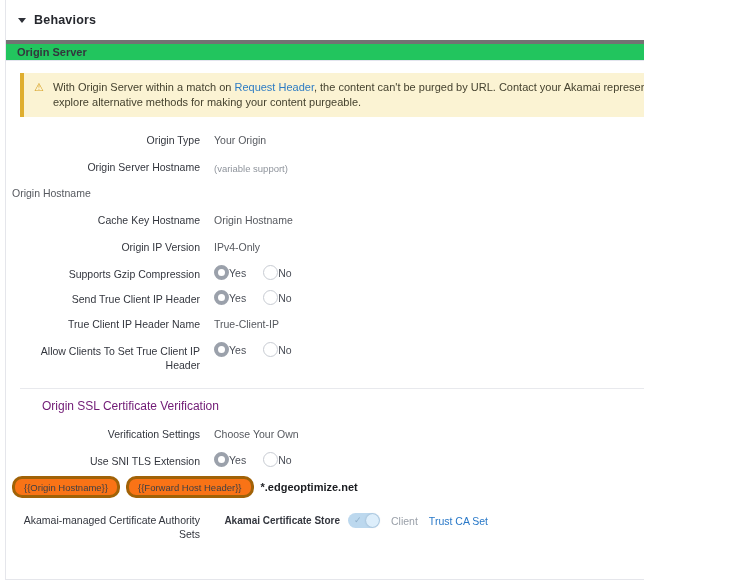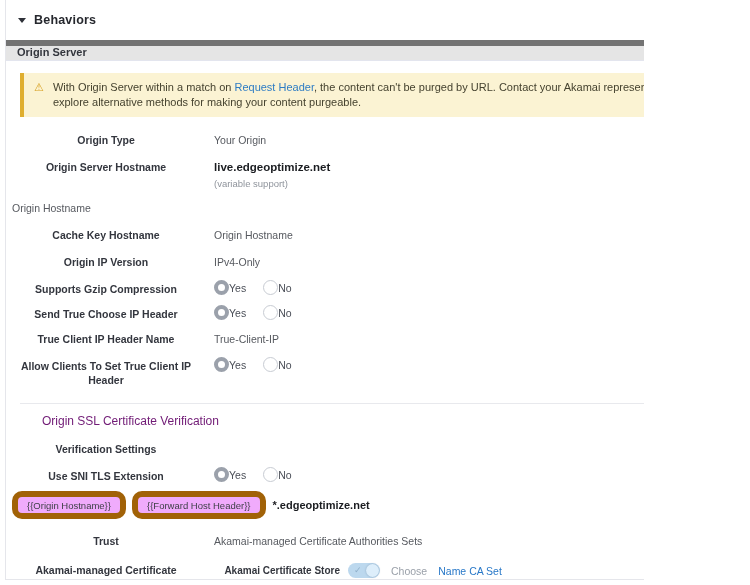--- a/index.html
+++ b/index.html
@@ -14,56 +14,56 @@
   .caret-down { width:0; height:0; border-left:4px solid transparent; border-right:4px solid transparent;
                 border-top:5px solid #2e3138; display:inline-block; margin-right:8px; cursor:pointer; }
   .behaviors-title { font-size:12.5px; font-weight:bold; color:#26282e; letter-spacing:.2px; }
   .add-behavior-btn { margin-left:auto; display:flex; align-items:center; gap:5px; background:#fff;
                       border:1px solid #cdd0d6; border-radius:3px; padding:5px 11px; color:#8d9198;
                       font-size:11px; font-family:"Liberation Sans", sans-serif; cursor:pointer; }
   .chev { width:6px; height:6px; border-right:1.4px solid #9a9ea5; border-bottom:1.4px solid #9a9ea5;
           transform:rotate(45deg); display:inline-block; margin-top:-3px; }
 
   
-  .origin-bar { height:21px; display:flex; align-items:flex-start; padding:0 10px 0 11px;
-                background:#e5e5e5; border-top:6px solid #737373; border-bottom:1px solid #e3e5ee; }
+  .origin-bar { height:21px; display:flex; align-items:center; padding:0 10px 0 11px;
+                background:#22c55e; border-top:4px solid #737373; border-bottom:1px solid #e3e5ee; }
   .origin-bar-title { font-size:11px; font-weight:bold; color:#33363d; }
   .bar-icons { margin-left:auto; display:flex; align-items:center; gap:10px; }
   .help-icon { width:13px; height:13px; border:1.2px solid #45484f; border-radius:50%; color:#45484f;
                font-size:8px; font-weight:bold; display:flex; align-items:center; justify-content:center; cursor:pointer; }
   .trash-icon { cursor:pointer; display:flex; align-items:center; }
 
   
   .banner { margin:12px 12px 0 14px; background:#fbf3d3; border-left:4px solid #dfae2f;
             padding:7px 14px 7px 10px; display:flex; gap:9px; }
   .warn-glyph { color:#d7a021; font-size:11px; line-height:15px; }
   .banner-text { font-size:11px; line-height:15px; color:#45422f; }
   .banner-link { color:#2d7cc4; text-decoration:none; cursor:pointer; }
 
   
   .form { padding:16px 14px 0 6px; }
   .row { display:grid; grid-template-columns:188px 1fr; column-gap:14px; margin-bottom:13px; align-items:start; }
   .row-radio { margin-bottom:11px; }
-  .lbl { text-align:center; font-size:10.5px; font-weight:bold; color:#33363e; line-height:14px; }
+  .lbl { text-align:right; font-size:10.5px; font-weight:normal; color:#33363e; line-height:14px; }
   .val { font-size:10.5px; color:#56595f; line-height:14px; }
   .val-bold { font-size:11.5px; font-weight:bold; color:#1a1c20; line-height:15px; }
   .note { font-size:9.5px; color:#8f949c; margin-top:3px; }
 
   .radio-group { display:flex; align-items:center; gap:17px; margin-top:-2px; }
   .radio-opt { display:flex; align-items:center; cursor:pointer; }
   .radio { width:15px; height:15px; border-radius:50%; background:#fff; display:inline-block; }
   .radio.sel { border:4px solid #9ba1ab; }
   .radio.unsel { border:1.5px solid #c8ccd3; }
   .radio-label { font-size:10.5px; color:#4a4e57; }
 
   .sep { border-top:1px solid #e8e9ed; margin:16px 16px 10px 8px; }
   .section-title { font-size:12px; color:#701a75; margin:0 0 14px 30px; }
 
   .chip-row { display:flex; align-items:center; gap:6px; margin-top:-3px; }
-  .chip { border:6px solid #a16207; border-radius:10px; padding:2.5px 9px; font-size:9.5px; color:#3c3f46; background:#f0abfc; white-space:nowrap; }
+  .chip { border:3px solid #a16207; border-radius:10px; padding:2.5px 9px; font-size:9.5px; color:#3c3f46; background:#f97316; white-space:nowrap; }
   .chip-extra { font-size:11px; font-weight:bold; color:#1a1c20; margin-left:1px; }
 
   .ca-row { display:grid; grid-template-columns:126px auto; column-gap:8px; align-items:center; margin-bottom:12px; }
   .ca-lbl { text-align:right; font-size:10px; font-weight:bold; color:#33363e; line-height:13px; }
   .ca-ctrl { display:flex; align-items:center; gap:11px; }
   .toggle { width:32px; height:15px; border-radius:8px; background:#bcd8ee; position:relative; display:inline-block; cursor:pointer; }
   .toggle-check { position:absolute; left:6px; top:0; font-size:9px; line-height:15px; color:#8fafc9; }
   .toggle-knob { position:absolute; right:1px; top:1px; width:13px; height:13px; border-radius:50%;
                  background:#ddeefb; box-shadow:0 0 2px rgba(70,100,130,.45); }
   .enabled-txt { font-size:10.5px; color:#9aa0a9; }
@@ -109,21 +109,20 @@
     <div class="form">
 
       <div class="row">
         <div class="lbl">Origin Type</div>
         <div class="val">Your Origin</div>
       </div>
 
       <div class="row" style="margin-bottom:12px">
         <div class="lbl">Origin Server Hostname</div>
         <div>
-          <div class="val-bold">live.edgeoptimize.net</div>
           <div class="note">(variable support)</div>
         </div>
       </div>
 
       <div class="row">
         <div class="val">Origin Hostname</div>
       </div>
 
       <div class="row">
         <div class="lbl">Cache Key Hostname</div>
@@ -143,21 +142,21 @@
             <span class="radio-label">Yes</span>
           </span>
           <span class="radio-opt">
             <span class="radio unsel"></span>
             <span class="radio-label">No</span>
           </span>
         </div>
       </div>
 
       <div class="row row-radio">
-        <div class="lbl">Send True Choose IP Header</div>
+        <div class="lbl">Send True Client IP Header</div>
         <div class="radio-group">
           <span class="radio-opt">
             <span class="radio sel"></span>
             <span class="radio-label">Yes</span>
           </span>
           <span class="radio-opt">
             <span class="radio unsel"></span>
             <span class="radio-label">No</span>
           </span>
         </div>
@@ -180,20 +179,21 @@
             <span class="radio-label">No</span>
           </span>
         </div>
       </div>
 
       <div class="sep"></div>
       <div class="section-title">Origin SSL Certificate Verification</div>
 
       <div class="row">
         <div class="lbl">Verification Settings</div>
+        <div class="val">Choose Your Own</div>
       </div>
 
       <div class="row row-radio">
         <div class="lbl">Use SNI TLS Extension</div>
         <div class="radio-group">
           <span class="radio-opt">
             <span class="radio sel"></span>
             <span class="radio-label">Yes</span>
           </span>
           <span class="radio-opt">
@@ -204,38 +204,34 @@
       </div>
 
       <div class="row" style="margin-bottom:15px">
         <div class="chip-row">
           <span class="chip">{{Origin Hostname}}</span>
           <span class="chip">{{Forward Host Header}}</span>
           <span class="chip-extra">*.edgeoptimize.net</span>
         </div>
       </div>
 
-      <div class="row" style="margin-bottom:15px">
-        <div class="lbl">Trust</div>
-        <div class="val">Akamai-managed Certificate Authorities Sets</div>
-      </div>
 
       <div class="row">
         <div class="lbl">Akamai-managed Certificate Authority Sets</div>
         <div>
 
           <div class="ca-row">
             <div class="ca-lbl">Akamai Certificate Store</div>
             <div class="ca-ctrl">
               <span class="toggle">
                 <span class="toggle-check">✓</span>
                 <span class="toggle-knob"></span>
               </span>
-              <span class="enabled-txt">Choose</span>
-              <a class="ca-link">Name CA Set</a>
+              <span class="enabled-txt">Client</span>
+              <a class="ca-link">Trust CA Set</a>
             </div>
           </div>
 
         </div>
       </div>
 
     </div>
   </div>
 </div>
 

